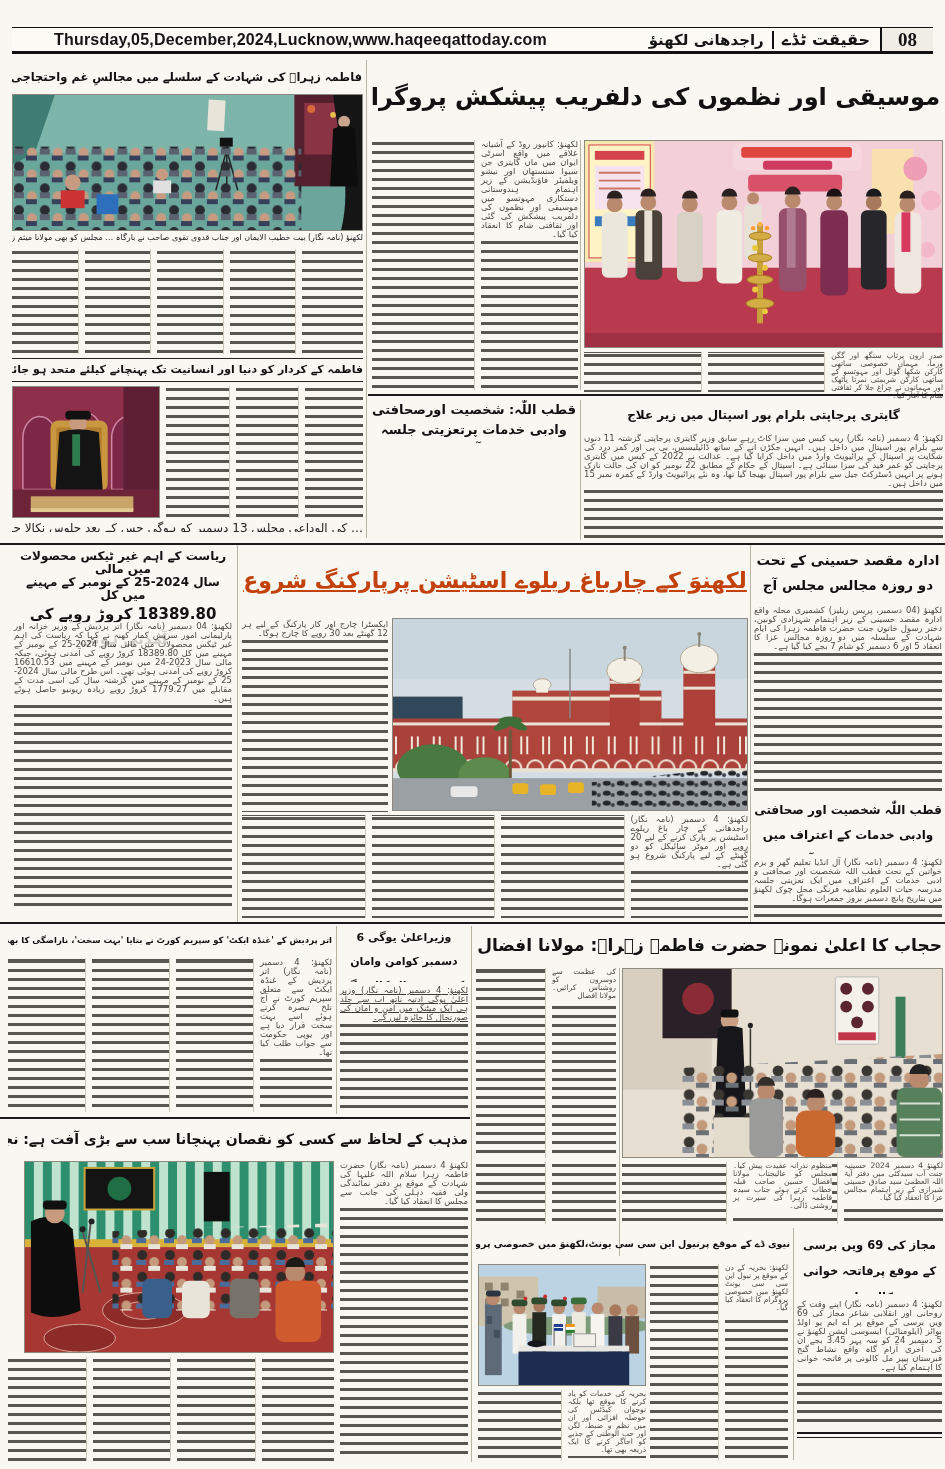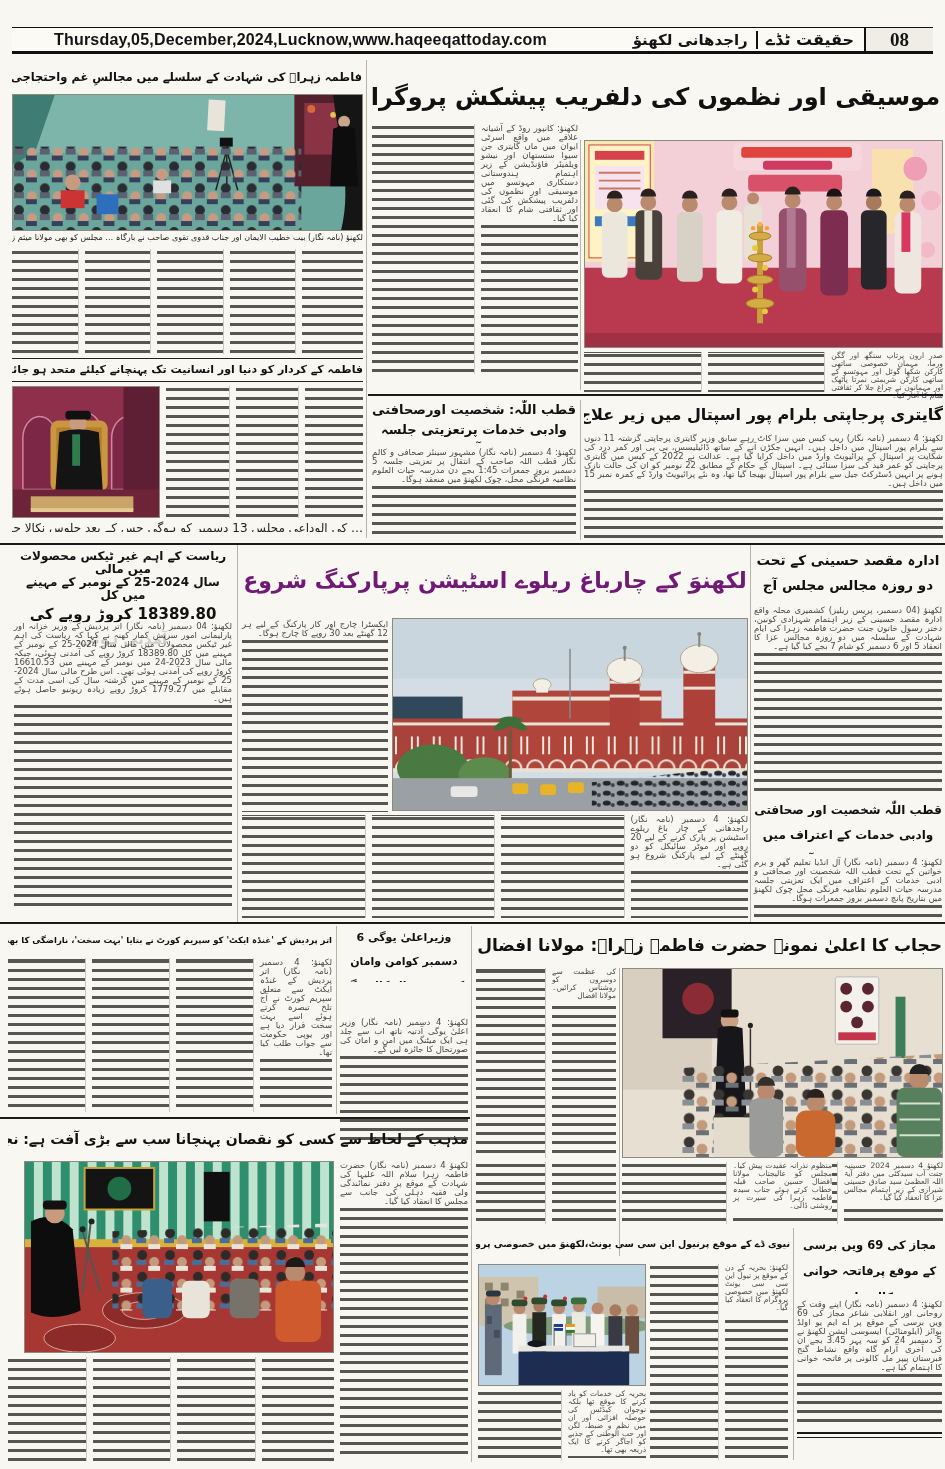--- a/index.html
+++ b/index.html
@@ -1,19 +1,19 @@
 <!DOCTYPE html>
 <html lang="ur"><head>
 <meta charset="utf-8">
 <style>
   html,body{margin:0;padding:0;background:#e8e6e0;}
   .page{position:relative;width:945px;height:1469px;background:#f9f7f1;
         font-family:"DejaVu Sans",sans-serif;color:#141414;overflow:hidden;margin:0 auto;}
   .hl{position:absolute;font-weight:bold;text-align:center;direction:rtl;color:#111;overflow:hidden;}
-  .hl.red{color:#701a75;}
+  .hl.red{color:#c2410c;text-decoration:underline;}
   .rule{position:absolute;background:#1a1a1a;}
   .vrule{position:absolute;width:1px;background:#b9b3a6;}
   .photo{position:absolute;border:1px solid #8d8a80;box-sizing:border-box;overflow:hidden;background:#ddd;}
   .photo svg{display:block;width:100%;height:100%;}
   .cols{position:absolute;display:flex;flex-direction:row-reverse;gap:6px;}
   .col{flex:1;min-width:0;
        background-image:repeating-linear-gradient(180deg,#35332e 0 2.6px,rgba(0,0,0,0) 2.6px 9px);
        background-position:0 2px;opacity:.82;}
   .cols .col + .col{border-right:1px solid #c6c0b2;padding-right:5px;}
   .lead{margin:0;direction:rtl;text-align:justify;font-size:8.5px;line-height:9px;
@@ -25,21 +25,21 @@
   .header-band{position:absolute;left:12px;top:27px;width:921px;height:27px;
        border-top:1px solid #111;border-bottom:3px solid #111;display:flex;align-items:center;
        box-sizing:border-box;background:#fbfaf5;}
   .header-band .date{font-family:"Liberation Sans",sans-serif;font-size:16px;font-weight:bold;
        margin-left:42px;letter-spacing:.2px;}
   .header-band .spacer{flex:1;}
   .header-band .section{font-size:15px;font-weight:bold;direction:rtl;}
   .header-band .vbar{width:2px;height:18px;background:#111;margin:0 8px;}
   .header-band .masthead{font-size:16px;font-weight:bold;direction:rtl;}
   .header-band .pagebox{font-family:"Liberation Serif",serif;font-size:19px;font-weight:bold;
-       border-left:2px solid #111;background:#efede6;padding:1px 24px;margin-left:10px;height:100%;
+       border-left:2px solid #111;background:#efede6;padding:1px 16px;margin-left:10px;height:100%;
        display:flex;align-items:center;box-sizing:border-box;}
   .rev-h{position:absolute;direction:rtl;text-align:center;font-weight:bold;color:#111;}
   .rev-h .l1{font-size:12px;line-height:13px;}
   .rev-h .l3{font-size:15px;line-height:25px;}
 </style>
 </head>
 <body>
 
 <div class="page">
 
@@ -121,21 +121,21 @@
   </div>
   <div class="cols" style="left:166px;top:386px;width:197px;height:132px;">
     <div class="col"></div>
     <div class="col"></div>
     <div class="col"></div>
   </div>
   <div class="cap" style="left:12px;top:521px;width:351px;height:11px;font-size:12px;">… کی الوداعی مجلس 13 دسمبر کو ہوگی جس کے بعد جلوس نکالا جائے گا۔</div>
 
   <div class="vrule" style="left:366px;top:60px;height:478px;"></div>
 
-  <div class="cols" style="left:372px;top:124px;width:206px;height:250px;">
+  <div class="cols" style="left:372px;top:140px;width:206px;height:250px;">
     <div class="col">
       <p class="lead">لکھنؤ: کانپور روڈ کے آشیانہ علاقے میں واقع اسرٹی ایوان میں ماں گایتری جن سیوا سنستھان اور نیشو ویلفیئر فاؤنڈیشن کے زیر اہتمام ہندوستانی دستکاری مہوتسو میں موسیقی اور نظموں کی دلفریب پیشکش کی گئی اور ثقافتی شام کا انعقاد کیا گیا۔</p>
     </div>
     <div class="col"></div>
   </div>
   <div class="vrule" style="left:580px;top:140px;height:250px;"></div>
 
   <div class="photo" style="left:584px;top:140px;width:359px;height:208px;">
     <svg viewBox="0 0 361 208" preserveAspectRatio="none">
       <rect width="361" height="208" fill="#f3cfd8"></rect>
@@ -206,33 +206,28 @@
   <div class="cols" style="left:584px;top:352px;width:359px;height:40px;">
     <div class="col">
       <p class="lead sm">صدر ارون پرتاپ سنگھ اور گگن ورما، مہمان خصوصی ساتھی کارکن شکھا گوئل اور مہوتسو کے ساتھی کارکن شریمتی نمرتا پاٹھک اور مہمانوں نے چراغ جلا کر ثقافتی شام کا آغاز کیا۔</p>
     </div>
     <div class="col"></div>
     <div class="col"></div>
   </div>
 
   <div class="rule" style="left:368px;top:394px;width:575px;height:2px;"></div>
 
-  <div class="hl" style="left:584px;top:400px;width:359px;height:30px;font-size:16px;line-height:30px;white-space:nowrap;">گایتری پرجاپتی بلرام پور اسپتال میں زیر علاج</div>
+  <div class="hl" style="left:584px;top:400px;width:359px;height:30px;font-size:12px;line-height:30px;white-space:nowrap;">گایتری پرجاپتی بلرام پور اسپتال میں زیر علاج</div>
   <div class="cols" style="left:584px;top:434px;width:359px;height:106px;">
     <div class="col">
       <p class="lead">لکھنؤ: 4 دسمبر (نامہ نگار) ریپ کیس میں سزا کاٹ رہے سابق وزیر گایتری پرجاپتی گزشتہ 11 دنوں سے بلرام پور اسپتال میں داخل ہیں۔ انہیں جکڑن آنے کے ساتھ ڈائیلیسس، بی پی اور کمر درد کی شکایت پر اسپتال کے پرائیویٹ وارڈ میں داخل کرایا گیا ہے۔ عدالت نے 2022 کے کیس میں گایتری پرجاپتی کو عمر قید کی سزا سنائی ہے۔ اسپتال کے حکام کے مطابق 22 نومبر کو ان کی حالت نازک ہونے پر انہیں ڈسٹرکٹ جیل سے بلرام پور اسپتال بھیجا گیا تھا، وہ نئے پرائیویٹ وارڈ کے کمرہ نمبر 15 میں داخل ہیں۔</p>
     </div>
   </div>
 
   <div class="hl" style="left:372px;top:400px;width:204px;height:44px;font-size:13px;line-height:20px;">قطب اللّٰہ: شخصیت اورصحافتی وادبی خدمات پرتعزیتی جلسہ آج</div>
-  <div class="cols" style="left:372px;top:448px;width:204px;height:92px;">
-    <div class="col">
-      <p class="lead">لکھنؤ: 4 دسمبر (نامہ نگار) مشہور سینئر صحافی و کالم نگار قطب اللہ صاحب کے انتقال پر تعزیتی جلسہ 5 دسمبر بروز جمعرات 1:45 بجے دن مدرسہ حیات العلوم نظامیہ فرنگی محل، چوک لکھنؤ میں منعقد ہوگا۔</p>
-    </div>
-  </div>
   <div class="vrule" style="left:580px;top:400px;height:140px;"></div>
 
   <div class="rule" style="left:0;top:543px;width:945px;height:2px;"></div>
 
   <div class="rev-h" style="left:14px;top:550px;width:218px;">
     <div class="l1">ریاست کے اہم غیر ٹیکس محصولات میں مالی</div>
     <div class="l1">سال 2024-25 کے نومبر کے مہینے میں کل</div>
     <div class="l3">18389.80 کروڑ روپے کی آمدنی ہوئی</div>
   </div>
   <div class="cols" style="left:14px;top:622px;width:218px;height:290px;">
@@ -334,21 +329,21 @@
     <div class="col">
       <p class="lead">لکھنؤ: 4 دسمبر (نامہ نگار) اتر پردیش کے غنڈہ ایکٹ سے متعلق سپریم کورٹ نے آج تلخ تبصرہ کرتے ہوئے اسے بہت سخت قرار دیا ہے اور یوپی حکومت سے جواب طلب کیا تھا۔</p>
     </div>
     <div class="col"></div>
     <div class="col"></div>
     <div class="col"></div>
   </div>
   <div class="vrule" style="left:336px;top:926px;height:188px;"></div>
 
   <div class="hl" style="left:340px;top:926px;width:128px;height:56px;font-size:11px;line-height:24px;">وزیراعلیٰ یوگی 6 دسمبر کوامن وامان کی صورتحال کالیں گے جائزہ</div>
-  <div class="cols" style="left:340px;top:1018px;width:128px;height:126px;">
+  <div class="cols" style="left:340px;top:986px;width:128px;height:126px;text-decoration:underline;">
     <div class="col">
       <p class="lead">لکھنؤ: 4 دسمبر (نامہ نگار) وزیر اعلیٰ یوگی آدتیہ ناتھ اب سے جلد ہی ایک میٹنگ میں امن و امان کی صورتحال کا جائزہ لیں گے۔</p>
     </div>
   </div>
   <div class="vrule" style="left:471px;top:926px;height:536px;"></div>
 
   <div class="hl" style="left:476px;top:926px;width:466px;height:38px;font-size:17px;line-height:38px;white-space:nowrap;">حجاب کا اعلیٰ نمونہ حضرت فاطمہ زہراؑ: مولانا افضال حسین</div>
   <div class="cols" style="left:476px;top:968px;width:140px;height:190px;">
     <div class="col">
       <p class="lead sm">کی عظمت سے دوسروں کو روشناس کرائیں۔ مولانا افضال</p>

